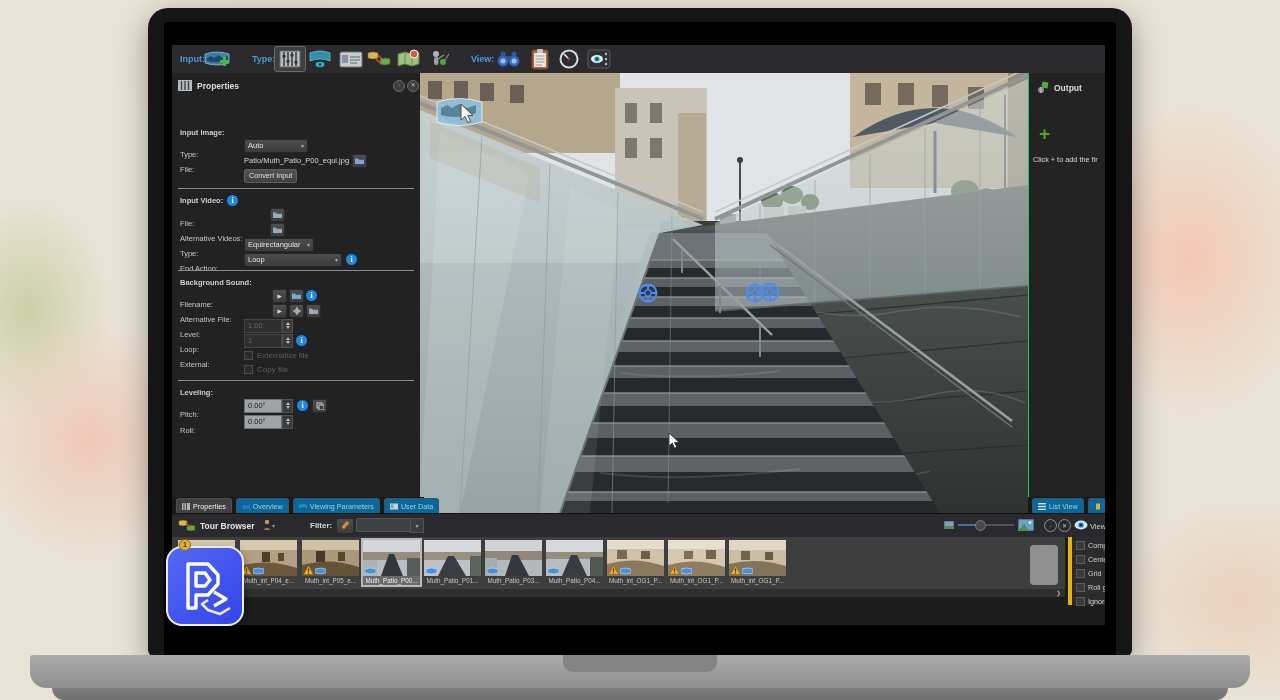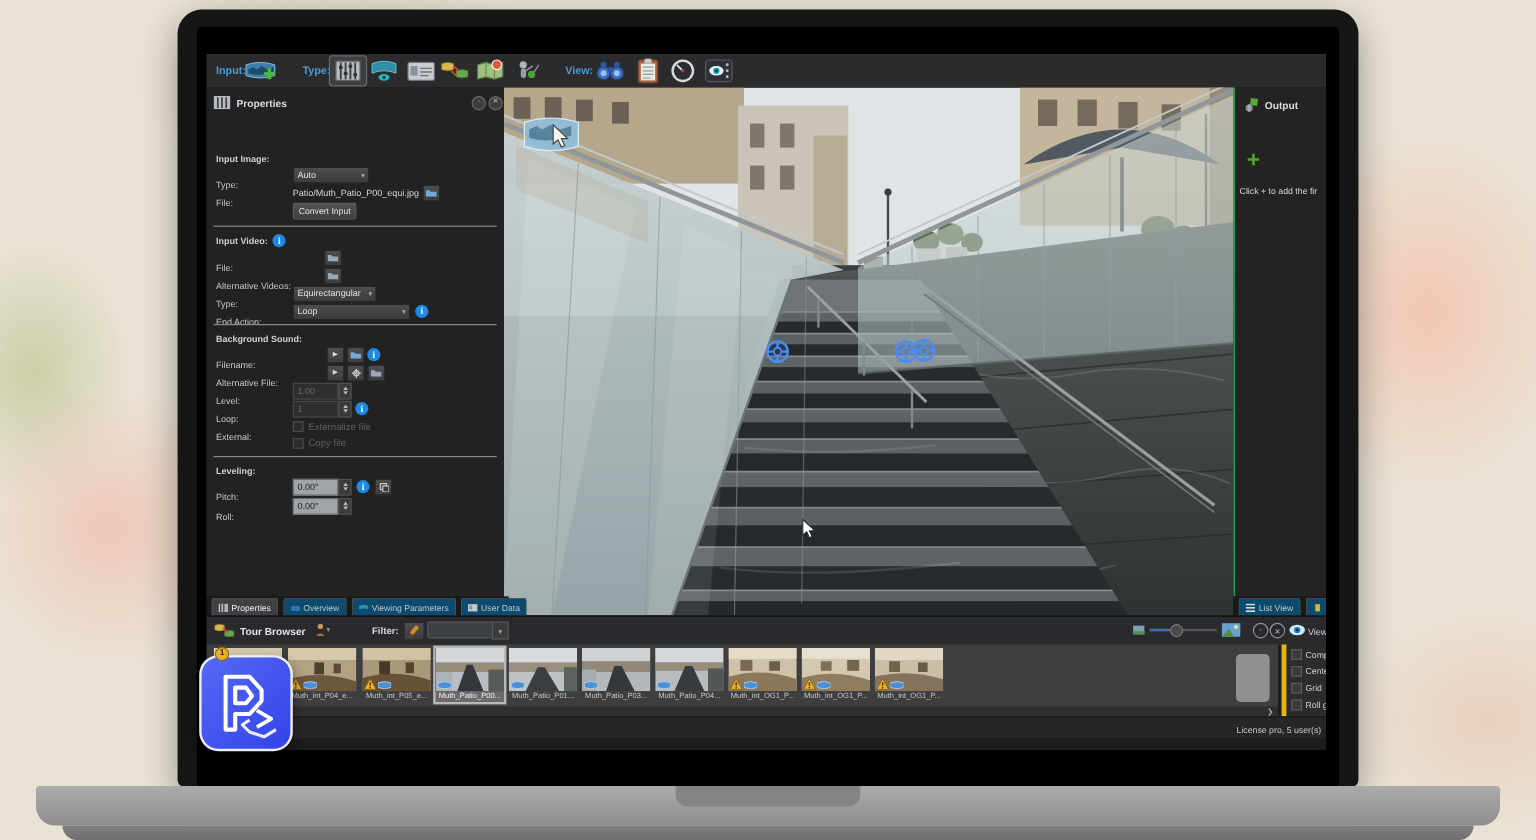--- a/index.html
+++ b/index.html
@@ -44,21 +44,21 @@
   .spin.lit{background:#9fa4a8;border:1px solid #6e6e6e;color:#1c1c1c;}
   .arrows{width:9px;height:12px;background:#3a3a3a;border:1px solid #505050;display:flex;flex-direction:column;align-items:center;justify-content:center;gap:1px;}
   .arrows i{width:0;height:0;border-left:2.5px solid transparent;border-right:2.5px solid transparent;}
   .arrows .up{border-bottom:3px solid #b8b8b8;}
   .arrows .dn{border-top:3px solid #b8b8b8;}
   .cb{width:7px;height:7px;background:#2c2c2c;border:1px solid #4c4c4c;margin-right:4px;}
   .dis{color:#5f5f5f !important;}
   .val{color:#d6d6d6;font-size:7.5px;white-space:nowrap;}
   
   .tabstrip{position:absolute;top:452px;height:16px;background:#191919;display:flex;align-items:flex-end;gap:4px;}
-  .tab{height:14px;background:#0c4a6e;border:1px solid #4e4e4e;border-bottom:none;border-radius:3px 3px 0 0;display:flex;align-items:center;gap:3px;padding:0 5px;font-size:7.2px;color:#c4c4c4;white-space:nowrap;}
+  .tab{height:14px;background:#0369a1;border:1px solid #4e4e4e;border-bottom:none;border-radius:3px 3px 0 0;display:flex;align-items:center;gap:3px;padding:0 5px;font-size:7.2px;color:#c4c4c4;white-space:nowrap;}
   .tab.active{background:#414141;color:#eee;}
   .mi{width:8px;height:7px;display:inline-block;}
   
   .rpanel{position:absolute;left:856px;top:28px;width:77px;height:424px;background:#232323;border-left:1px solid #22c55e;}
   .plusbtn{position:absolute;left:10px;top:52px;width:18px;height:18px;color:#5aa02c;font-weight:bold;font-size:19px;line-height:17px;text-shadow:0 1px 0 #183008;}
   .hint{position:absolute;left:4px;top:82px;font-size:7.3px;font-weight:normal;color:#d8d8d8;white-space:nowrap;}
   
   .tourhead{position:absolute;left:0;top:468px;width:933px;height:24px;background:#2a2a2e;border-top:1px solid #111;}
   .thumbstrip{position:absolute;left:0;top:492px;width:893px;height:52px;background:#3e3e3e;}
   .thumb{position:absolute;top:3px;width:57px;height:45px;}
@@ -826,23 +826,20 @@
     <div class="cbrow" style="top:46px">
         <div class="cb"></div>
         <span>Roll g</span>
       </div>
     <div class="cbrow" style="top:60px">
         <div class="cb"></div>
         <span>Ignore</span>
       </div>
   </div>
 
-  <div class="statusbar">
-    <span class="license">License pro, 5 user(s)</span>
-  </div>
 </div>
 
 <div class="abs logo">
   <svg width="74" height="76" viewBox="0 0 74 76">
     <path d="M20,16 L40,16 L50,27 L50,36 L40,47 L28,47 L28,60 L20,60 Z M28,25 L28,38 L37,38 L42,32 L37,25 Z" fill="none" stroke="#ffffff" stroke-width="3.4" stroke-linejoin="round"></path>
     <path d="M46,44 L58,51 L46,58" fill="none" stroke="#ffffff" stroke-width="3.2" stroke-linejoin="round"></path>
     <path d="M40,52 L34,56 L40,62 L52,66 L62,60" fill="none" stroke="#ffffff" stroke-width="2.6" stroke-linejoin="round" opacity=".9"></path>
   </svg>
 </div>
 

